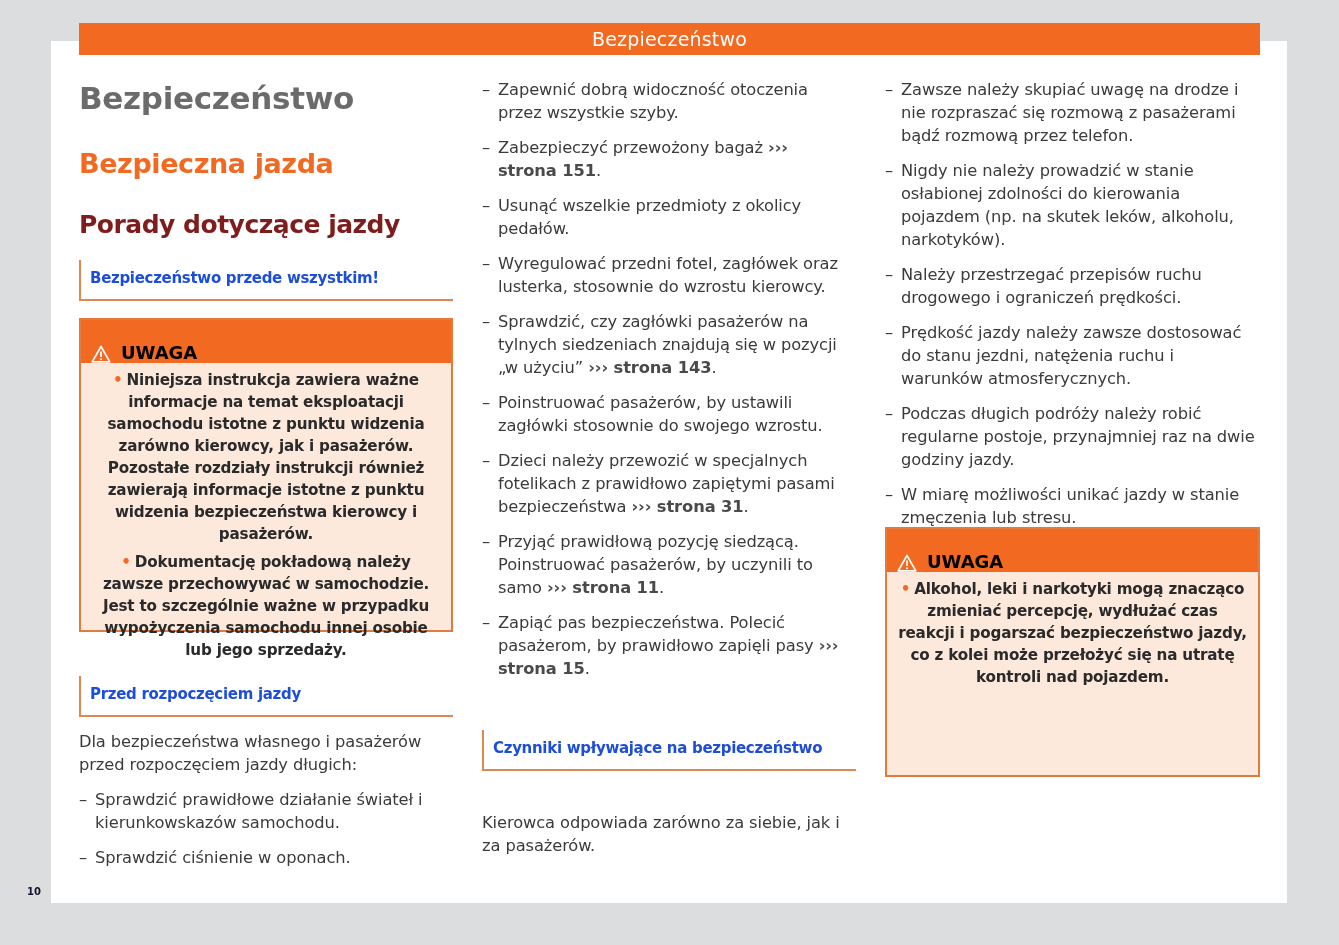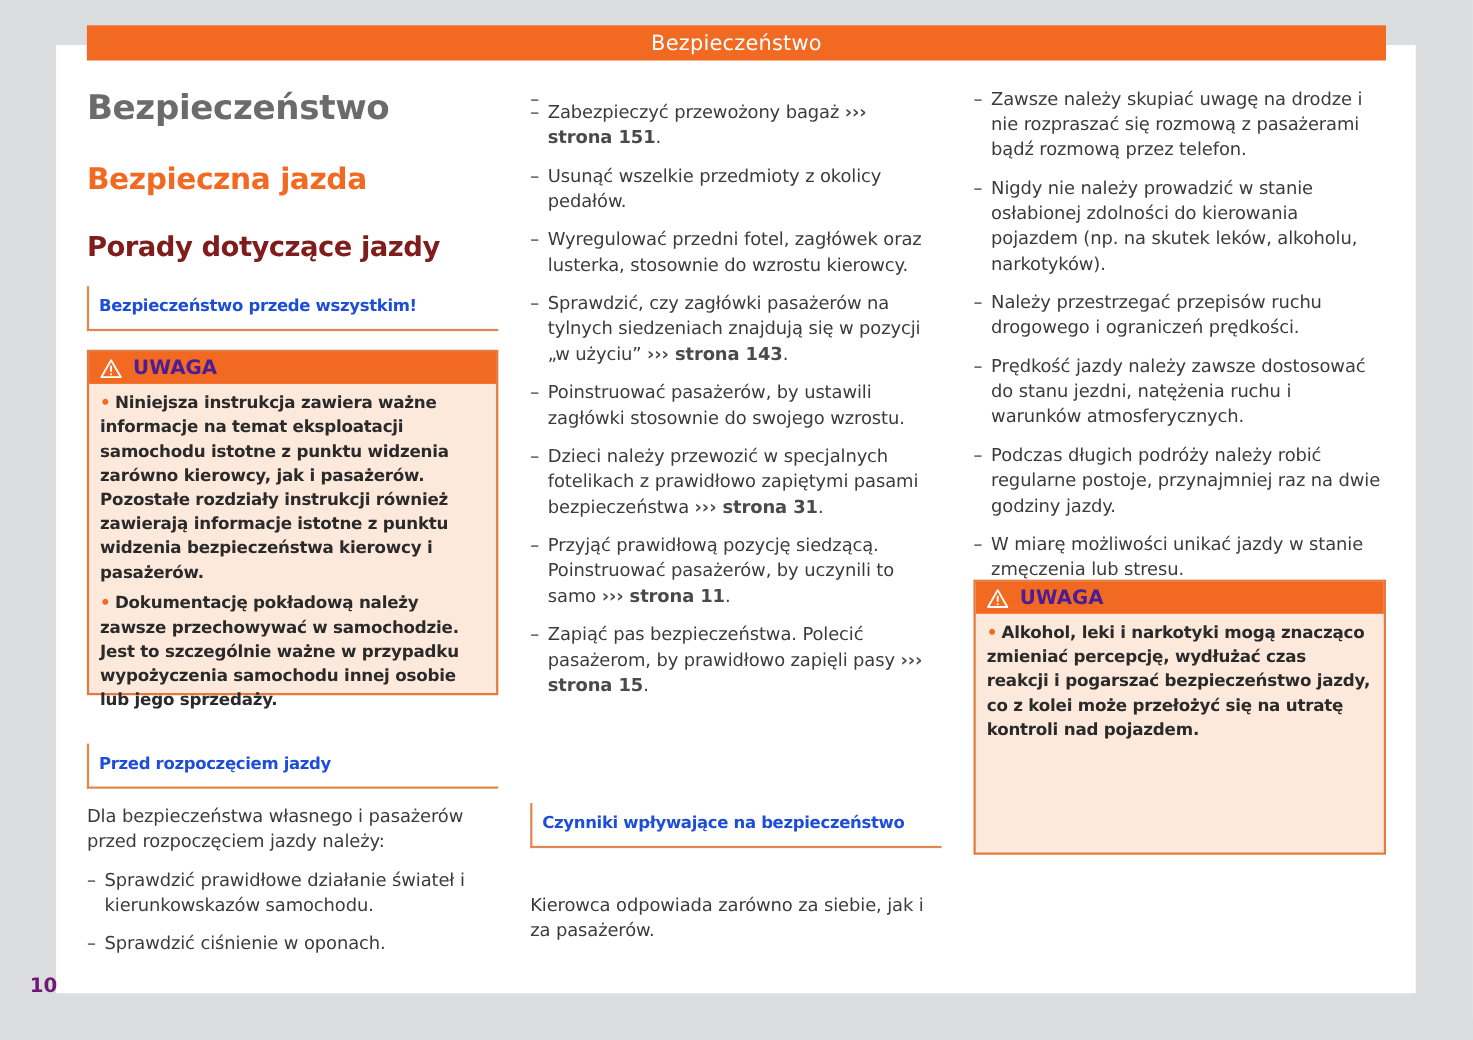--- a/index.html
+++ b/index.html
@@ -14,21 +14,21 @@
     background:#ffffff;
   }
   .topbar {
     position:absolute; left:79px; top:23px; width:1181px; height:32px;
     background:#f26a22; color:#fff;
     font-family:"DejaVu Sans", sans-serif; font-size:19px;
     display:flex; align-items:center; justify-content:center;
     letter-spacing:0.2px;
   }
   .page-number {
-    position:absolute; left:27px; top:886px; font-size:18px; font-weight:bold; color:#701a75;
+    position:absolute; left:27px; top:886px; font-size:10px; font-weight:bold; color:#0f172a;
   }
   .col { position:absolute; top:0; }
   .col1 { left:79px; width:374px; }
   .col2 { left:482px; width:374px; }
   .col3 { left:885px; width:375px; }
 
   .h1 {
     position:absolute; left:0; top:80px;
     font-size:31px; font-weight:bold; color:#6b6b6b; letter-spacing:-0.3px;
   }
@@ -45,31 +45,31 @@
     border-left:2px solid #e0864f; border-bottom:2px solid #e0864f;
     box-sizing:border-box; padding:4px 8px 6px 9px;
     font-size:15px; font-weight:bold; color:#1d4ed8; letter-spacing:-0.3px;
     line-height:29px;
   }
   .warn {
     position:absolute; left:0; width:100%; box-sizing:border-box;
     background:#fde9dc; border:2px solid #e27b3d;
   }
   .warn-head {
-    background:#f26a22; color:#4c1d95; height:29px;
-    display:flex; align-items:center; padding-left:10px;
+    background:#f26a22; color:#000000; height:43px;
+    display:flex; align-items:flex-end; padding-left:10px;
     font-size:18px; font-weight:bold;
   }
   .warn-icon { width:20px; height:18px; margin-right:10px; display:inline-block; }
   .warn-body {
     padding:6px 10px 6px 10px;
     font-size:15.2px; font-weight:bold; color:#2a2a2a; line-height:22px;
     letter-spacing:-0.2px;
   }
-  .warn-body p { margin:0 0 6px 0; }
+  .warn-body p { margin:0 0 6px 0;text-align:center; }
   .dot { color:#f26a22; margin-right:4px; }
   .para { position:absolute; left:0; font-size:16.3px; line-height:23px; color:#3b3b3b; letter-spacing:-0.1px; }
   .list { position:absolute; left:0; margin:0; padding:0; list-style:none; }
   .list li {
     position:relative; padding-left:16px;
     font-size:16.3px; line-height:23px; color:#3b3b3b; margin-bottom:12px; letter-spacing:-0.1px;
   }
   .list li .dash { position:absolute; left:0; top:0; }
   .ref { font-weight:bold; color:#4a4a4a; }
 </style>
@@ -105,31 +105,31 @@
     <div class="warn-body">
       <p><span class="dot">•</span><span>Niniejsza instrukcja zawiera ważne informacje na temat eksploatacji samochodu istotne z punktu widzenia zarówno kierowcy, jak i pasażerów. Pozostałe rozdziały instrukcji również zawierają informacje istotne z punktu widzenia bezpieczeństwa kierowcy i pasażerów.</span></p>
       <p><span class="dot">•</span><span>Dokumentację pokładową należy zawsze przechowywać w samochodzie. Jest to szczególnie ważne w przypadku wypożyczenia samochodu innej osobie lub jego sprzedaży.</span></p>
     </div>
   </div>
 
   <div class="sect" style="top:676px;">
     <span>Przed rozpoczęciem jazdy</span>
   </div>
 
-  <div class="para" style="top:730px; width:360px;">Dla bezpieczeństwa własnego i pasażerów przed rozpoczęciem jazdy należy:</div>
+  <div class="para" style="top:730px; width:360px;">Dla bezpieczeństwa własnego i pasażerów przed rozpoczęciem jazdy długich:</div>
 
   <ul class="list" style="top:788px; width:370px;">
     <li><span class="dash">–</span><span>Sprawdzić prawidłowe działanie świateł i kierunkowskazów samochodu.</span></li>
     <li><span class="dash">–</span><span>Sprawdzić ciśnienie w oponach.</span></li>
   </ul>
 </div>
 
 <div class="col col2">
   <ul class="list" style="top:78px; width:370px;">
-    <li><span class="dash">–</span></li>
+    <li><span class="dash">–</span><span>Zapewnić dobrą widoczność otoczenia przez wszystkie szyby.</span></li>
     <li><span class="dash">–</span><span>Zabezpieczyć przewożony bagaż </span><span class="ref">››› strona 151</span>.</li>
     <li><span class="dash">–</span><span>Usunąć wszelkie przedmioty z okolicy pedałów.</span></li>
     <li><span class="dash">–</span><span>Wyregulować przedni fotel, zagłówek oraz lusterka, stosownie do wzrostu kierowcy.</span></li>
     <li><span class="dash">–</span><span>Sprawdzić, czy zagłówki pasażerów na tylnych siedzeniach znajdują się w pozycji „w użyciu” </span><span class="ref">››› strona 143</span>.</li>
     <li><span class="dash">–</span><span>Poinstruować pasażerów, by ustawili zagłówki stosownie do swojego wzrostu.</span></li>
     <li><span class="dash">–</span><span>Dzieci należy przewozić w specjalnych fotelikach z prawidłowo zapiętymi pasami bezpieczeństwa </span><span class="ref">››› strona 31</span>.</li>
     <li><span class="dash">–</span><span>Przyjąć prawidłową pozycję siedzącą. Poinstruować pasażerów, by uczynili to samo </span><span class="ref">››› strona 11</span>.</li>
     <li><span class="dash">–</span><span>Zapiąć pas bezpieczeństwa. Polecić pasażerom, by prawidłowo zapięli pasy </span><span class="ref">››› strona 15</span>.</li>
   </ul>
 

